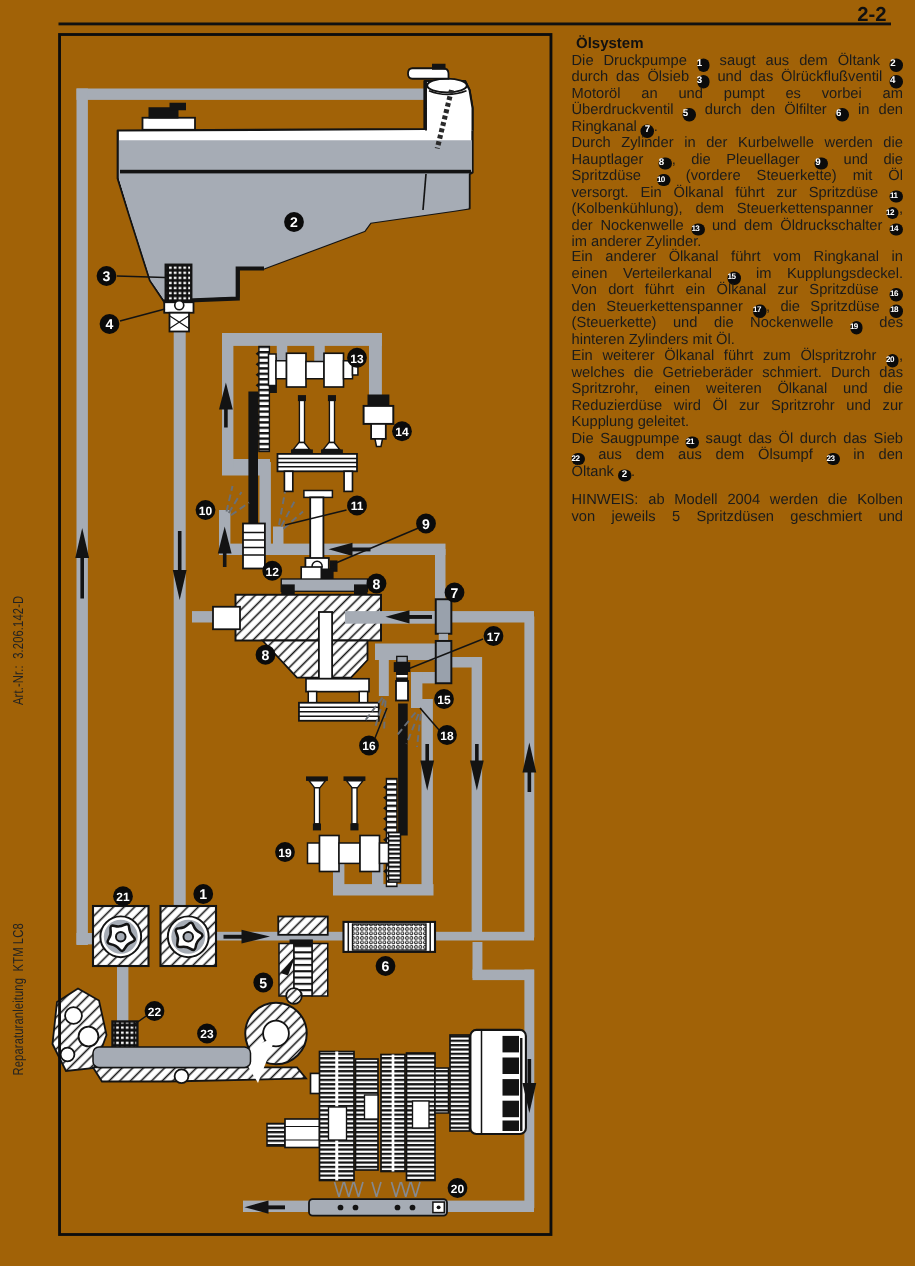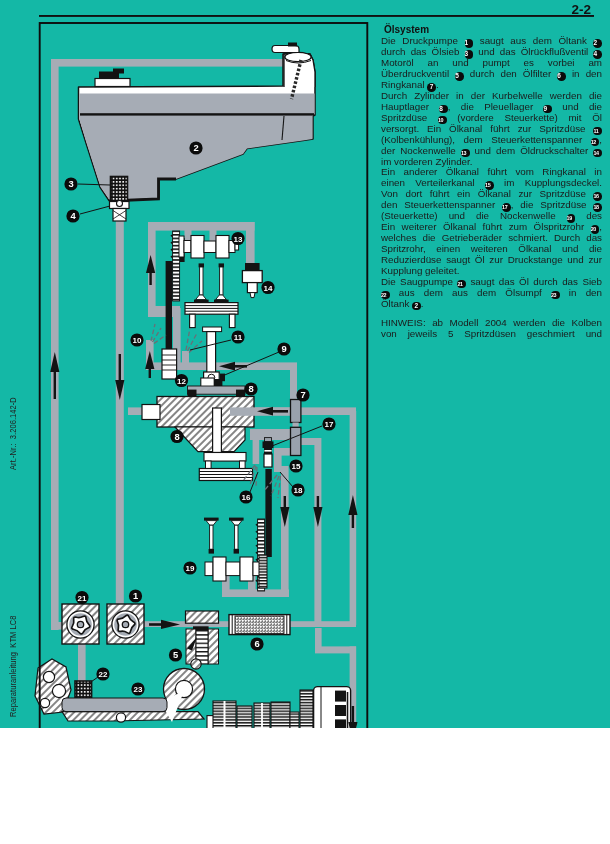--- a/index.html
+++ b/index.html
@@ -1,16 +1,16 @@
 <!DOCTYPE html>
 <html><head>
 <meta charset="utf-8">
 <style>
   html,body{margin:0;padding:0;background:#fff;}
-  #page{position:relative;width:610px;height:728px;background:#14b8a6;overflow:hidden;
+  #page{position:relative;width:610px;height:844px;background:#a16207;overflow:hidden;
         font-family:"Liberation Sans", sans-serif;color:#1b1b1b;}
   #txt{position:absolute;left:381px;top:36.2px;width:221px;font-size:9.8px;line-height:10.95px;
        color:#1b1b1b;}
   .j{text-align:justify;text-align-last:justify;white-space:normal;height:10.95px;overflow:visible;}
   .l{text-align:left;height:10.95px;}
   .n{display:inline-block;width:8.6px;height:8.6px;border-radius:50%;background:#0b0b0b;color:#fff;
      font-size:6.5px;font-weight:bold;line-height:8.7px;text-align:center;vertical-align:-1px;
      letter-spacing:0;}
   .n2{font-size:5.4px;letter-spacing:-0.4px;}
   #title{position:absolute;left:384px;top:24.2px;font-size:10px;font-weight:bold;color:#111;}
@@ -35,30 +35,31 @@
     <div class="j">durch das Ölsieb <span class="n">3</span> und das Ölrückflußventil <span class="n">4</span></div>
     <div class="j">Motoröl an und pumpt es vorbei am</div>
     <div class="j">Überdruckventil <span class="n">5</span> durch den Ölfilter <span class="n">6</span> in den</div>
     <div class="l">Ringkanal <span class="n">7</span>.</div>
     <div class="j">Durch Zylinder in der Kurbelwelle werden die</div>
     <div class="j">Hauptlager <span class="n">8</span>, die Pleuellager <span class="n">9</span> und die</div>
     <div class="j">Spritzdüse <span class="n n2">10</span> (vordere Steuerkette) mit Öl</div>
     <div class="j">versorgt. Ein Ölkanal führt zur Spritzdüse <span class="n n2">11</span></div>
     <div class="j">(Kolbenkühlung), dem Steuerkettenspanner <span class="n n2">12</span>,</div>
     <div class="j">der Nockenwelle <span class="n n2">13</span> und dem Öldruckschalter <span class="n n2">14</span></div>
-    <div class="l">im vorderen Zylinder.</div>
+    <div class="l">im anderer Zylinder.</div>
     <div class="j">Ein anderer Ölkanal führt vom Ringkanal in</div>
     <div class="j">einen Verteilerkanal <span class="n n2">15</span> im Kupplungsdeckel.</div>
     <div class="j">Von dort führt ein Ölkanal zur Spritzdüse <span class="n n2">16</span></div>
     <div class="j">den Steuerkettenspanner <span class="n n2">17</span>, die Spritzdüse <span class="n n2">18</span></div>
     <div class="j">(Steuerkette) und die Nockenwelle <span class="n n2">19</span> des</div>
+    <div class="l">hinteren Zylinders mit Öl.</div>
     <div class="j">Ein weiterer Ölkanal führt zum Ölspritzrohr <span class="n n2">20</span>,</div>
     <div class="j">welches die Getrieberäder schmiert. Durch das</div>
     <div class="j">Spritzrohr, einen weiteren Ölkanal und die</div>
-    <div class="j">Reduzierdüse saugt Öl zur Druckstange und zur</div>
+    <div class="j">Reduzierdüse wird Öl zur Spritzrohr und zur</div>
     <div class="l">Kupplung geleitet.</div>
     <div class="j">Die Saugpumpe <span class="n n2">21</span> saugt das Öl durch das Sieb</div>
     <div class="j"><span class="n n2">22</span> aus dem aus dem Ölsumpf <span class="n n2">23</span> in den</div>
     <div class="l">Öltank <span class="n">2</span>.</div>
     <div id="hinweis">
     <div class="j">HINWEIS: ab Modell 2004 werden die Kolben</div>
     <div class="j">von jeweils 5 Spritzdüsen geschmiert und</div>
     </div>
   </div>
   <svg id="dia" width="610" height="844" viewBox="0 0 610 844" style="position:absolute;left:0;top:0;">

